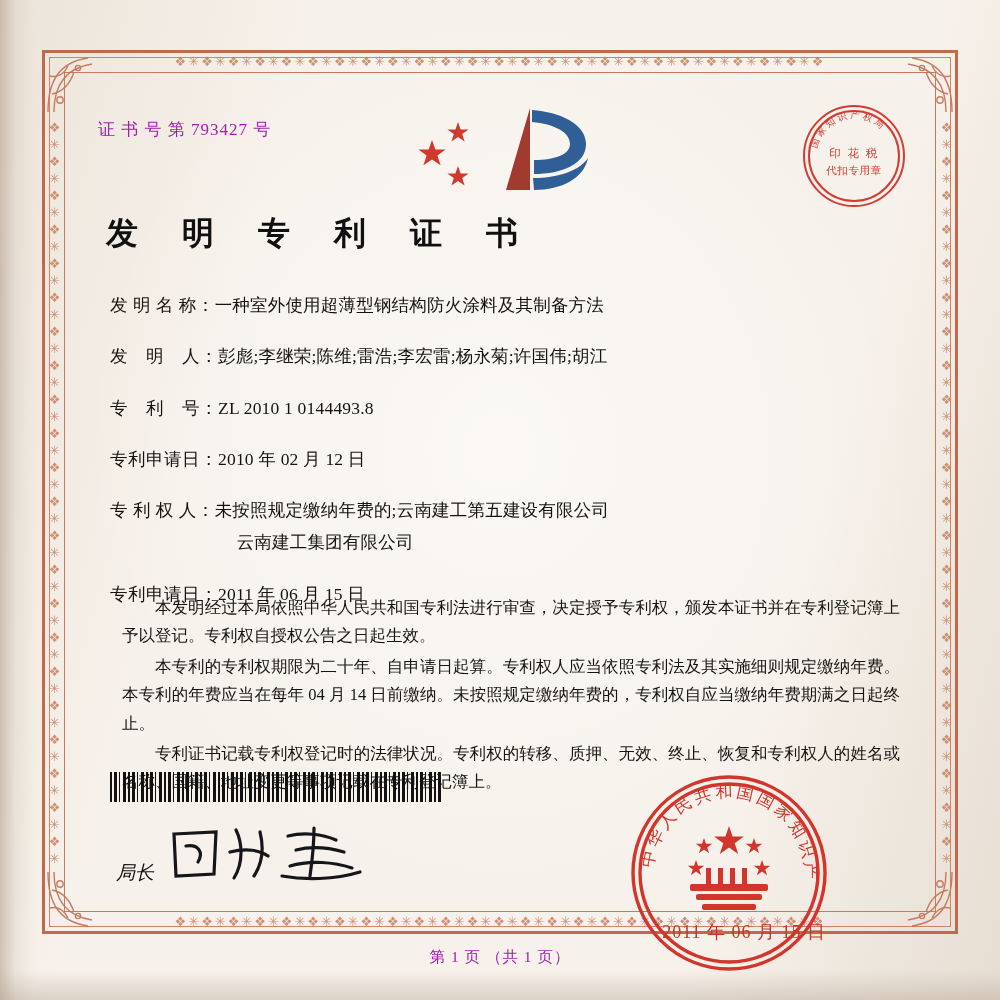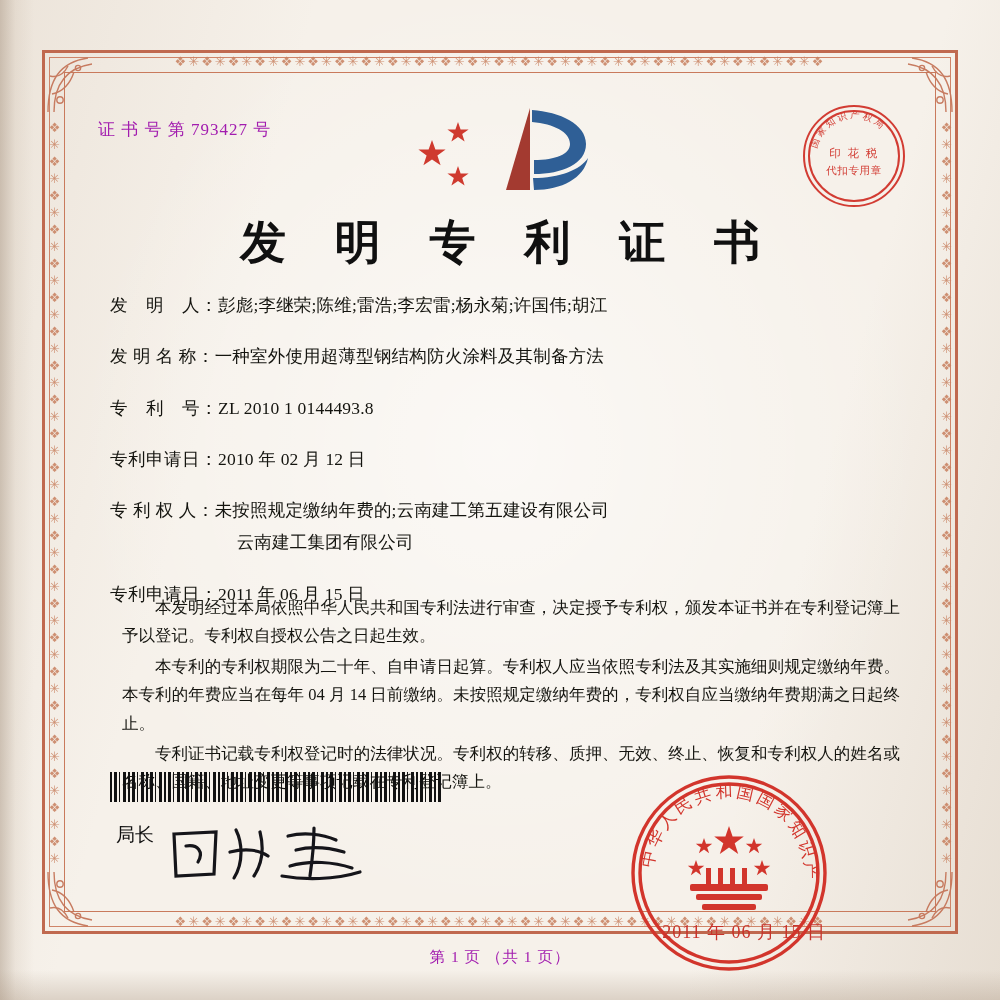--- a/index.html
+++ b/index.html
@@ -134,27 +134,26 @@
     top: 4px;
     width: 112px;
     height: 112px;
   }
   .stamp-tr svg { width: 100%; height: 100%; display: block; }
 
   .doc-title {
     position: absolute;
     left: 0; right: 0;
     top: 116px;
-    text-align: center;
-    font-size: 46px;
+    font-size: 32px;
     font-weight: bold;
     letter-spacing: 18px;
     color: #101010;
     text-indent: 18px;
-    font-family: Liberation Sans, sans-serif;
+    font-family: Liberation Serif, serif;
   }
 
   .fields {
     position: absolute;
     left: 22px;
     right: 10px;
     top: 196px;
     font-size: 17.5px;
     color: #14140f;
     line-height: 1.5;
@@ -207,21 +206,22 @@
       #111 9px, #111 10px, transparent 10px, transparent 13px,
       #111 13px, #111 16px, transparent 16px, transparent 18px
     );
   }
 
   .signature-row {
     position: absolute;
     left: 28px;
     top: 726px;
     display: flex;
-    align-items: flex-start;
+    align-items: flex-end;
+    font-style: italic;
   }
   .sig-label {
     font-size: 19px;
     color: #101010;
     margin-right: 10px;
   }
   .sig-mark {
     width: 215px;
     height: 64px;
   }
@@ -347,27 +347,27 @@
         <text x="56" y="57" text-anchor="middle" fill="#d23c33" font-size="11.5" font-family="'DejaVu Serif', serif" letter-spacing="1.5">印 花 税</text>
         <text x="56" y="74" text-anchor="middle" fill="#d23c33" font-size="10.5" font-family="'DejaVu Serif', serif" letter-spacing="0.6">代扣专用章</text>
       </svg>
     </div>
 
     <div class="doc-title">发 明 专 利 证 书</div>
 
     <div class="fields">
 
       <div class="field-row">
+        <span class="field-label">发 明 名 称：</span>
+        <span class="field-value">一种室外使用超薄型钢结构防火涂料及其制备方法</span>
+      </div>
+
+      <div class="field-row">
         <span class="field-label">发　明　人：</span>
         <span class="field-value">彭彪;李继荣;陈维;雷浩;李宏雷;杨永菊;许国伟;胡江</span>
-      </div>
-
-      <div class="field-row">
-        <span class="field-label">发 明 名 称：</span>
-        <span class="field-value">一种室外使用超薄型钢结构防火涂料及其制备方法</span>
       </div>
 
       <div class="field-row">
         <span class="field-label">专　利　号：</span>
         <span class="field-value">ZL 2010 1 0144493.8</span>
       </div>
 
       <div class="field-row">
         <span class="field-label">专利申请日：</span>
         <span class="field-value">2010 年 02 月 12 日</span>

